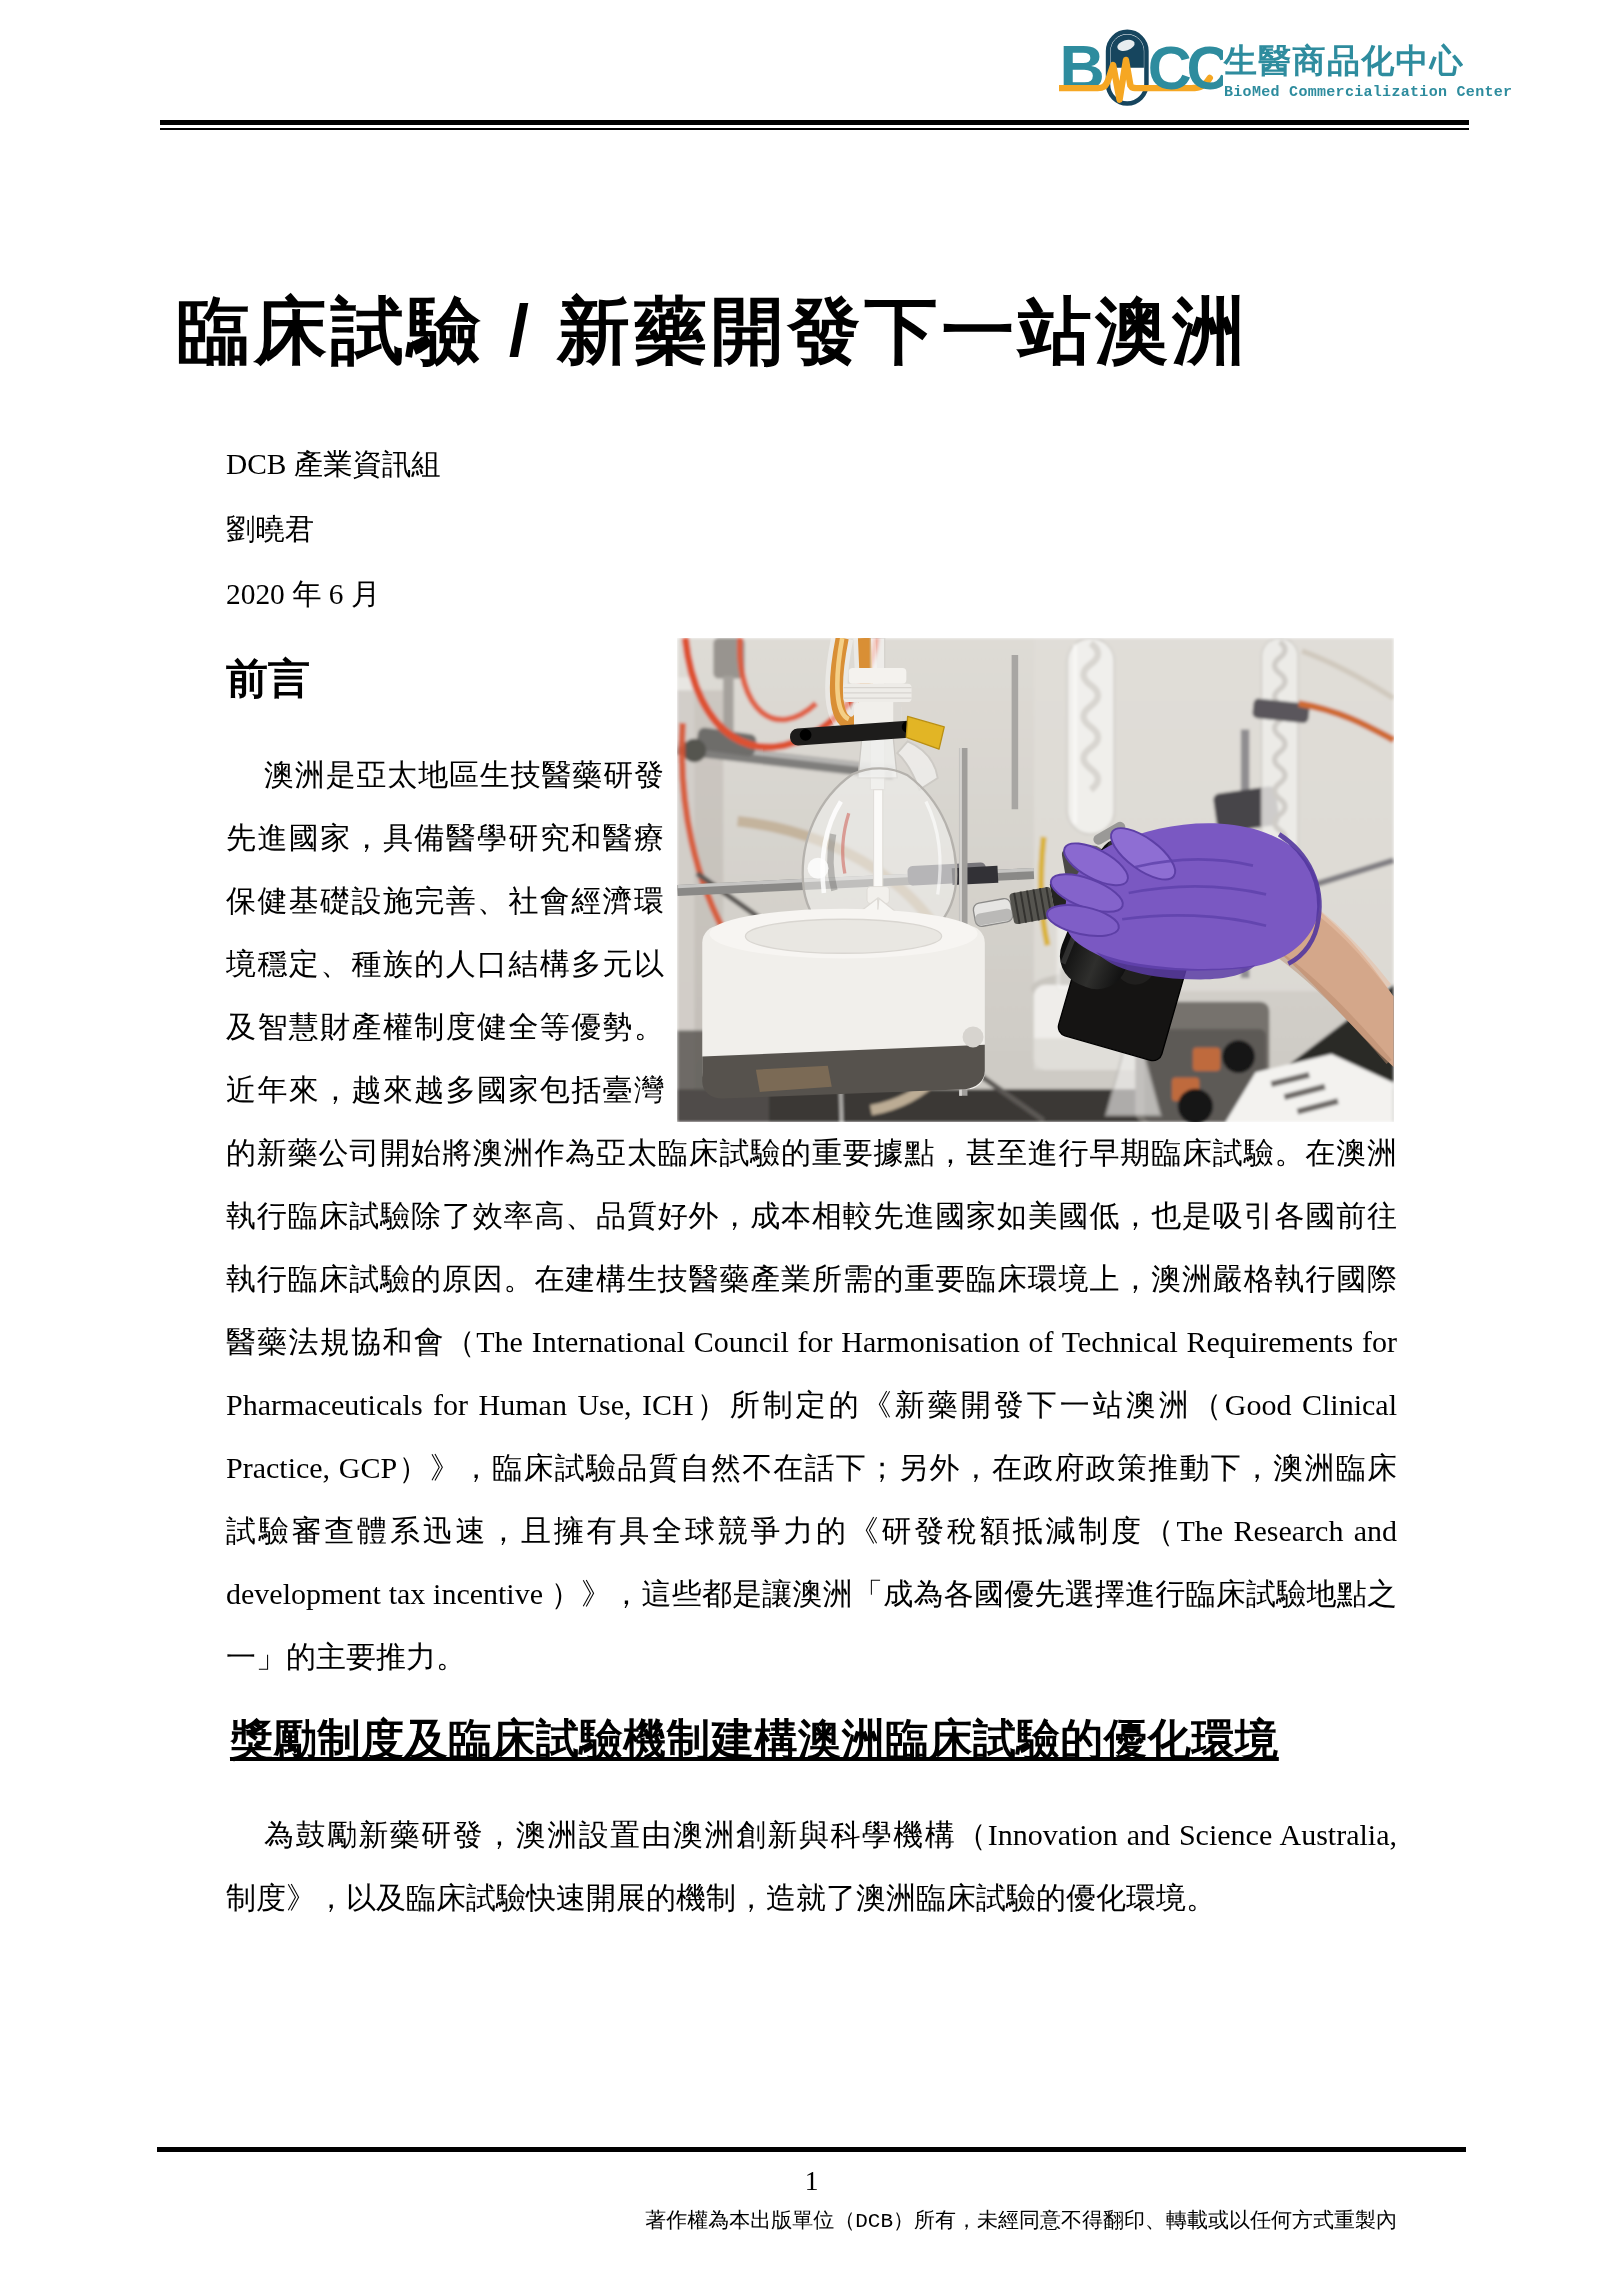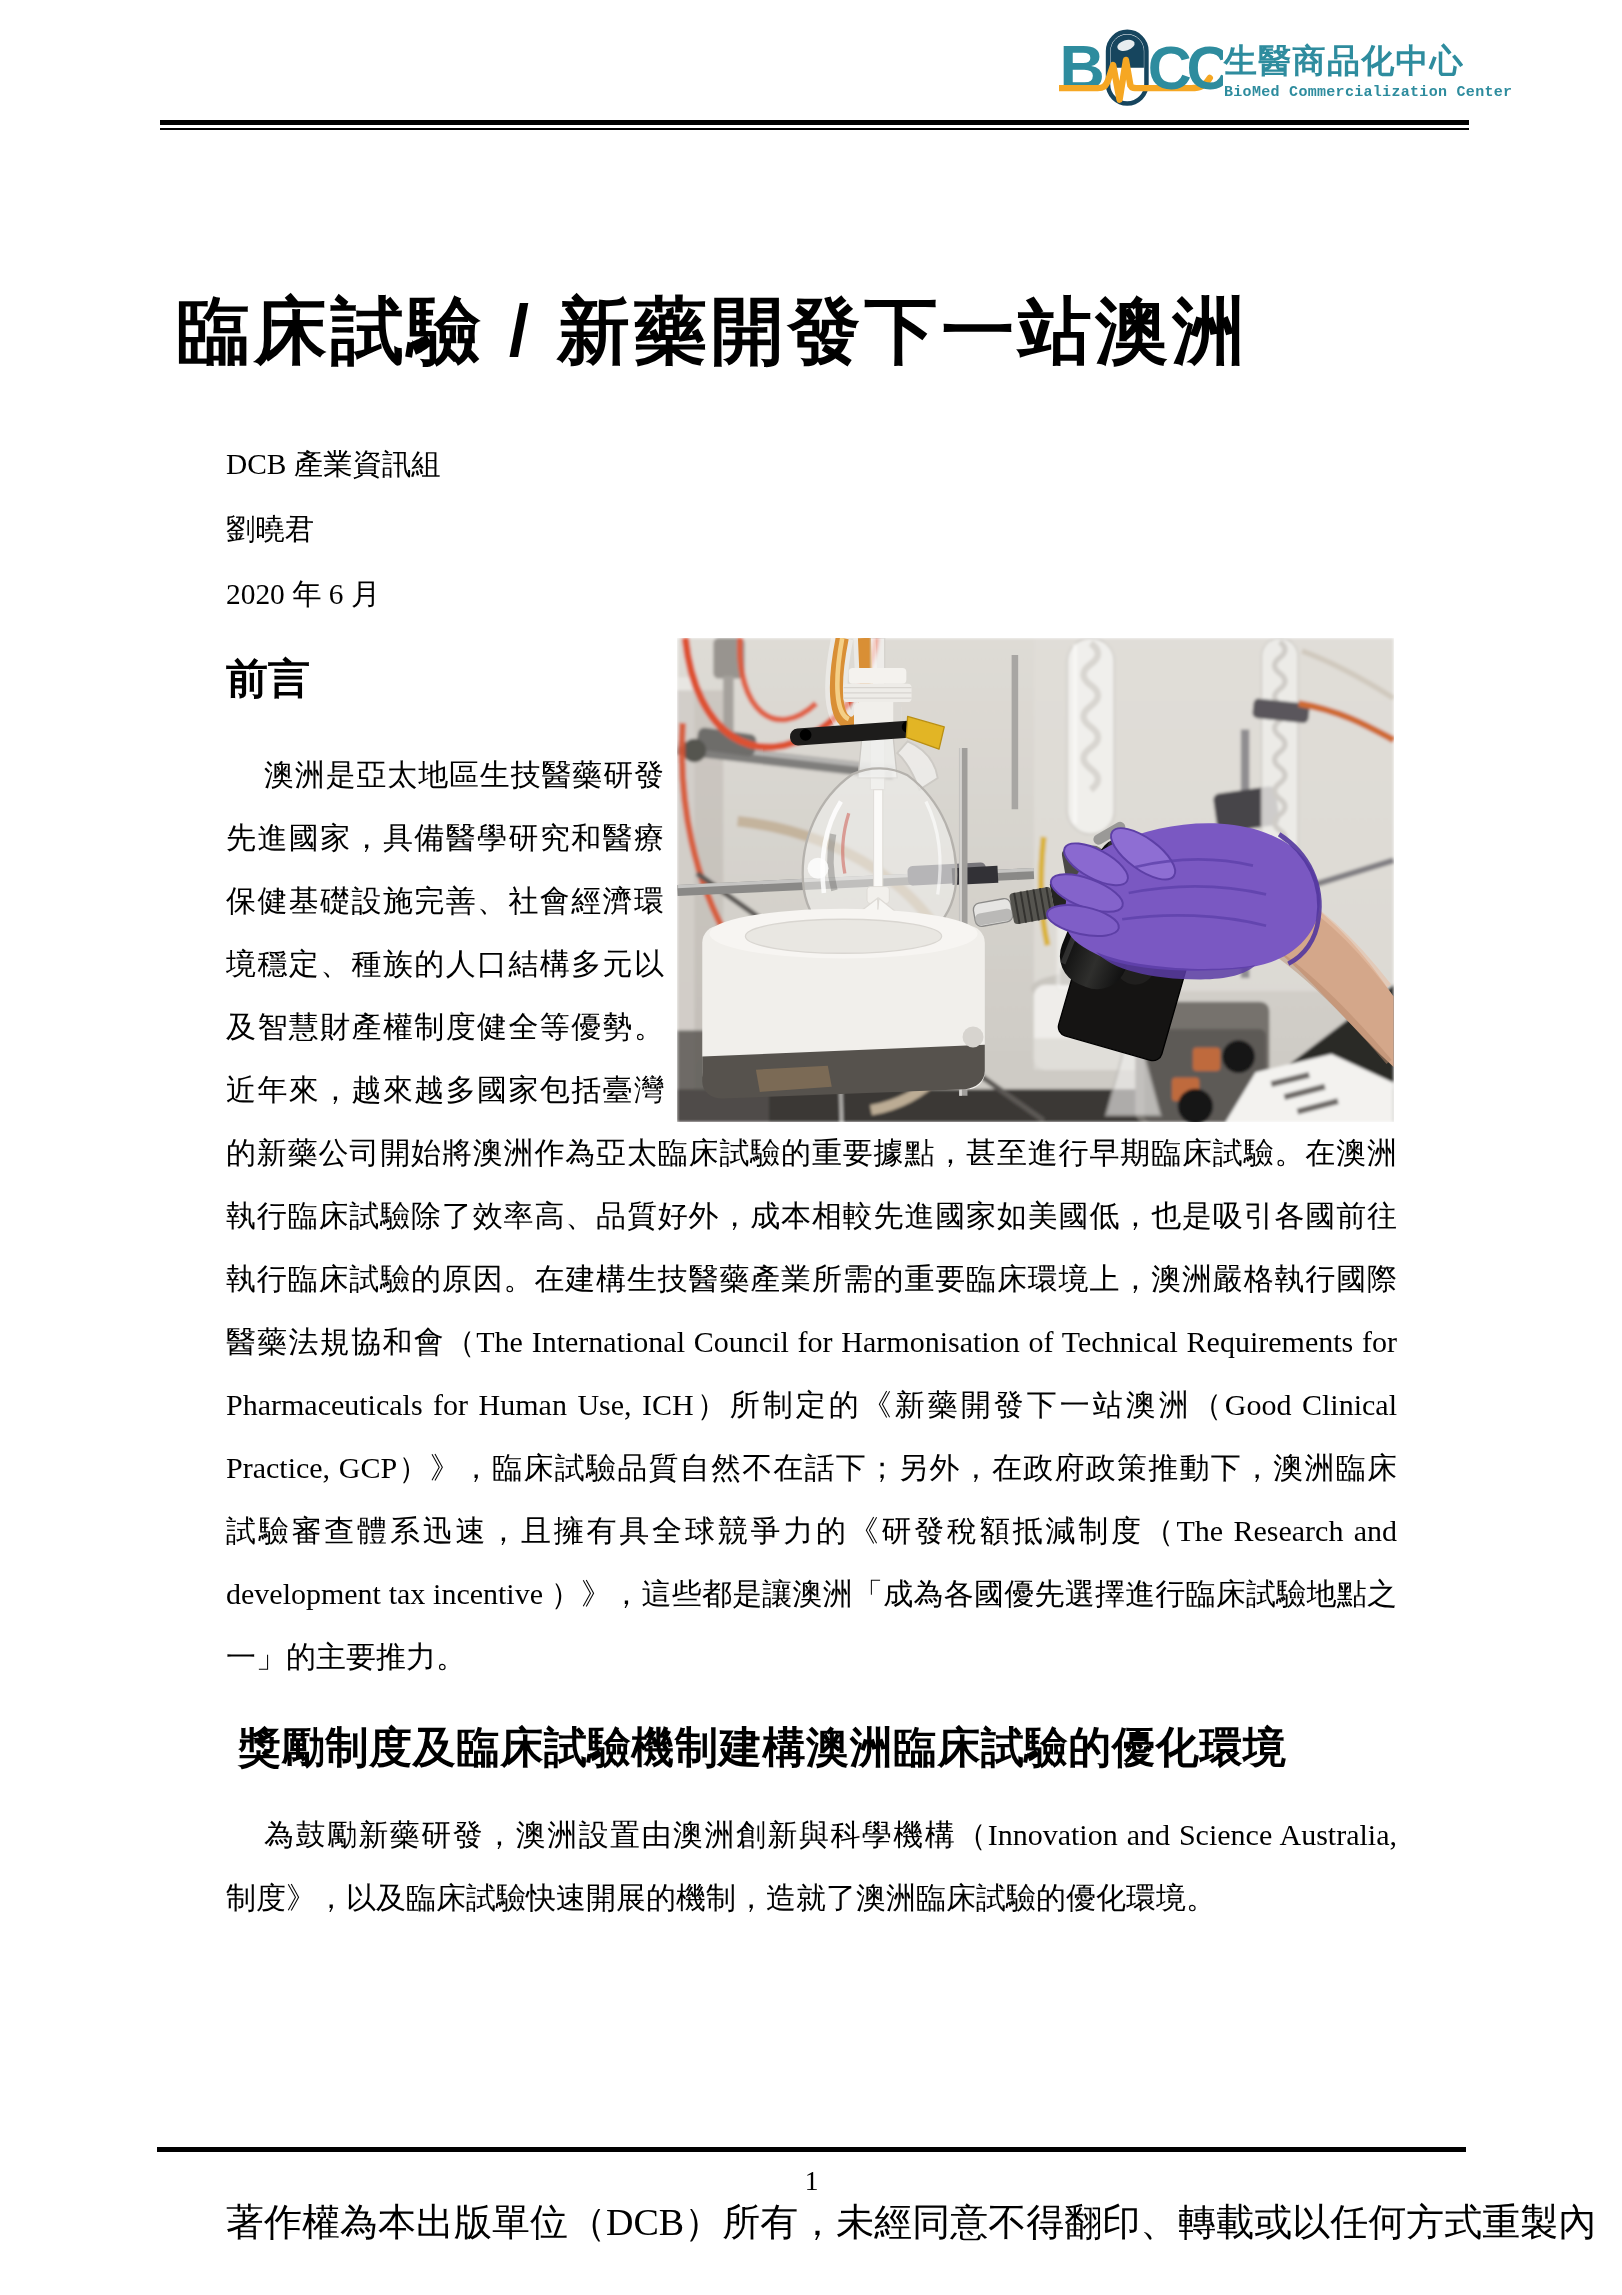--- a/index.html
+++ b/index.html
@@ -33,21 +33,21 @@
   
   .body1{position:absolute; left:226px; top:743px; width:1171px; font-size:30px;}
   .body2{position:absolute; left:226px; top:1803px; width:1171px; font-size:30px;}
   .ln{line-height:63px; height:63px; text-align:justify; text-align-last:justify; white-space:nowrap0;}
   .ln.col{width:438px;}
   .ln.indent{text-indent:38px;}
   .ln.last{text-align:left; text-align-last:left;}
   
   .ftr-rule{position:absolute; left:157px; top:2147px; width:1309px; height:5.2px; background:#000;}
   .pageno{position:absolute; left:226px; top:2161px; width:1171px; text-align:center; font-size:27.5px; line-height:39px;}
-  .copyright{position:absolute; left:226px; top:2199px; width:1171px; text-align:right; font-size:38px; line-height:46px; white-space:nowrap;}
+  .copyright{position:absolute; left:226px; top:2199px; width:1171px; text-align:right; font-size:21px; line-height:46px; white-space:nowrap;font-family:Liberation Mono, monospace;}
 </style>
 </head>
 <body>
 
 <div class="page">
 
   <div class="logo">
     <svg class="logo-mark" width="164" height="80" viewBox="0 0 255 125" xmlns="http://www.w3.org/2000/svg">
       <text x="0" y="96" font-family="Liberation Sans, DejaVu Sans, sans-serif" font-size="98" font-weight="bold" fill="var(--teal,#2e8c9e)">B</text>
       <rect x="76" y="6" width="60" height="112" rx="30" fill="#ffffff" stroke="var(--navy,#16455e)" stroke-width="7"></rect>
@@ -251,21 +251,21 @@
     <div class="ln">執行臨床試驗除了效率高、品質好外，成本相較先進國家如美國低，也是吸引各國前往</div>
     <div class="ln">執行臨床試驗的原因。在建構生技醫藥產業所需的重要臨床環境上，澳洲嚴格執行國際</div>
     <div class="ln">醫藥法規協和會（The International Council for Harmonisation of Technical Requirements for</div>
     <div class="ln">Pharmaceuticals for Human Use, ICH）所制定的《新藥開發下一站澳洲（Good Clinical</div>
     <div class="ln">Practice, GCP）》，臨床試驗品質自然不在話下；另外，在政府政策推動下，澳洲臨床</div>
     <div class="ln">試驗審查體系迅速，且擁有具全球競爭力的《研發稅額抵減制度（The Research and</div>
     <div class="ln">development tax incentive ）》，這些都是讓澳洲「成為各國優先選擇進行臨床試驗地點之</div>
     <div class="ln last">一」的主要推力。</div>
   </div>
 
-  <h2 class="h-sec h-sec2" style="margin:12px;">獎勵制度及臨床試驗機制建構澳洲臨床試驗的優化環境</h2>
+  <h2 class="h-sec h-sec2" style="margin:4px;text-decoration:underline;">獎勵制度及臨床試驗機制建構澳洲臨床試驗的優化環境</h2>
 
   <div class="body2">
     <div class="ln indent">為鼓勵新藥研發，澳洲設置由澳洲創新與科學機構（Innovation and Science Australia,</div>
     <div class="ln last">制度》，以及臨床試驗快速開展的機制，造就了澳洲臨床試驗的優化環境。</div>
   </div>
 
   <div class="ftr-rule"></div>
   <div class="pageno">1</div>
   <div class="copyright">著作權為本出版單位（DCB）所有，未經同意不得翻印、轉載或以任何方式重製內</div>
 

